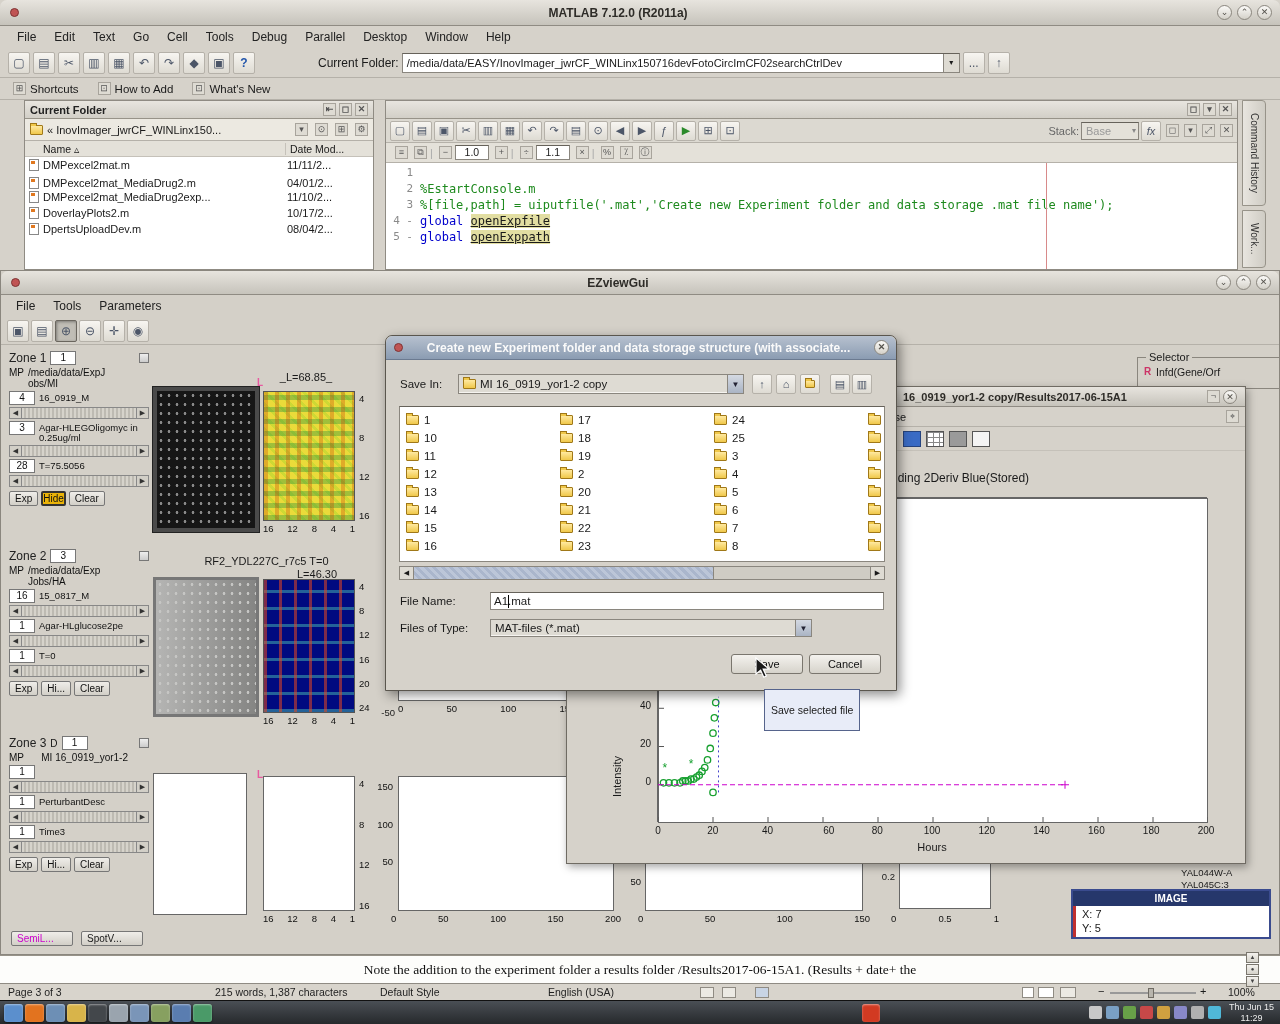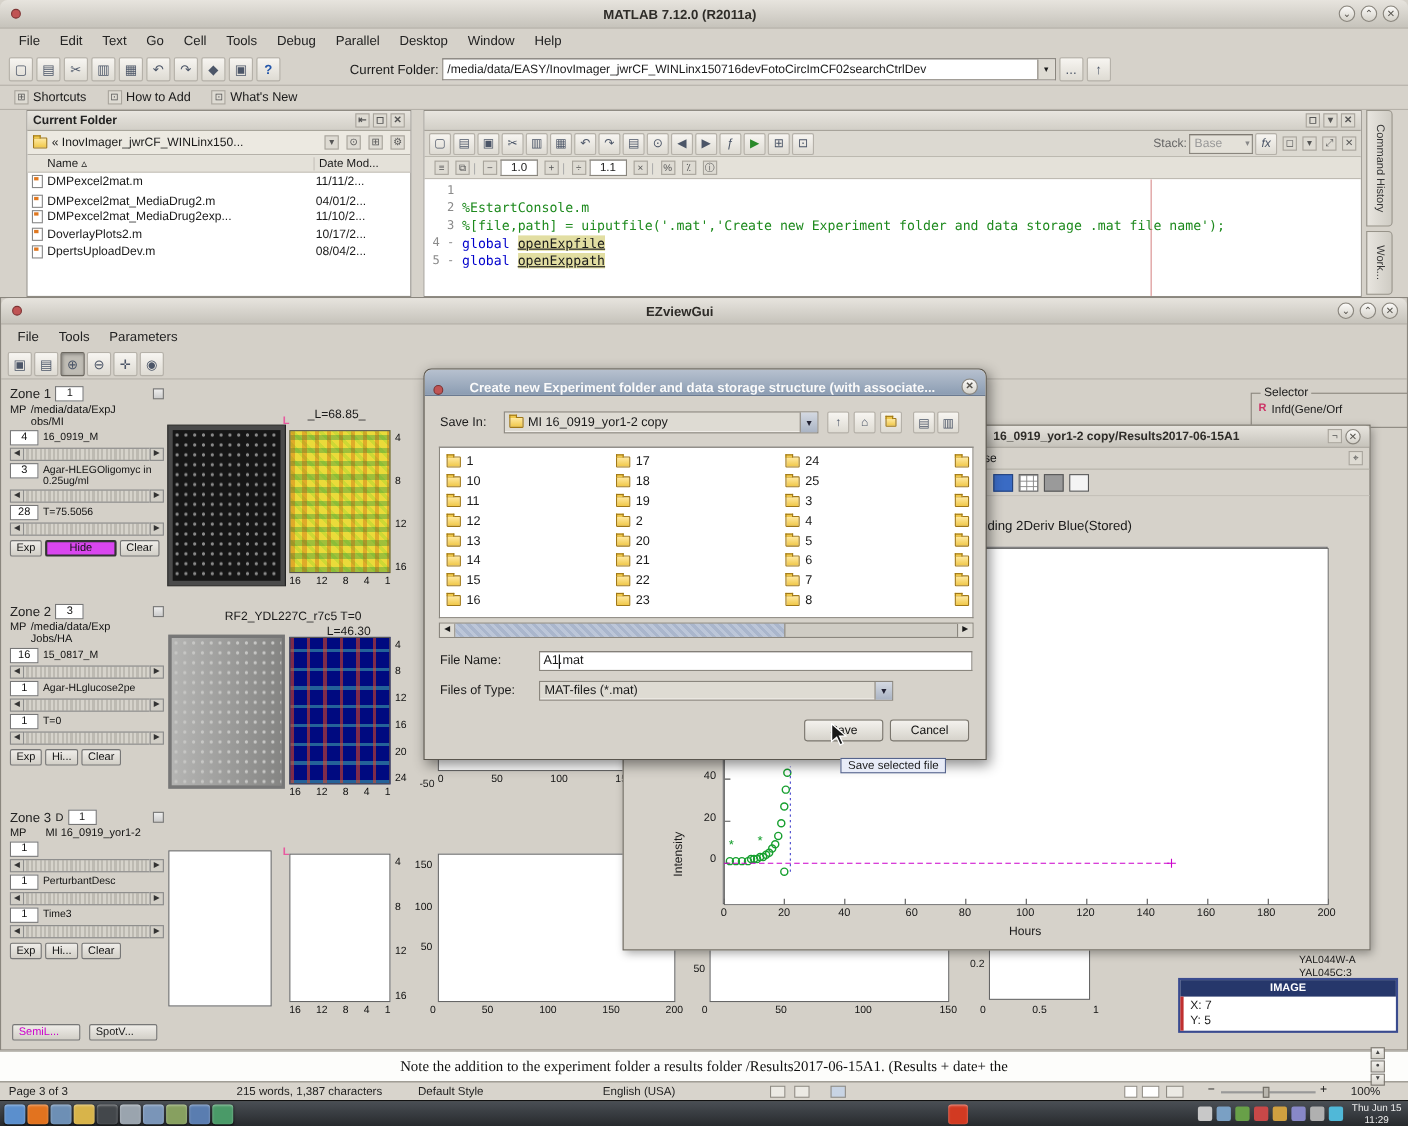--- a/index.html
+++ b/index.html
@@ -39,30 +39,30 @@
 .zbox{width:26px;height:14px;background:#fff;border:1px solid #777;font-size:10px;text-align:center;line-height:12px;flex:0 0 auto}
 .zgrid{width:10px;height:10px;margin-left:auto;border:1px solid #777;background:linear-gradient(#eee,#ccc);flex:0 0 auto}
 .zmp{display:flex;gap:4px;font-size:10px;margin:2px 0;line-height:11px}
 .zrow{display:flex;gap:4px;align-items:flex-start;margin-top:2px}
 .zlabel{font-size:9.5px;line-height:10px;padding-top:2px}
 .zslider{display:flex;height:12px;margin-top:2px}
 .slb{width:13px;background:#d2cfc7;border:1px solid #888;font-size:7px;line-height:10px;text-align:center;flex:0 0 auto;color:#333}
 .slt{flex:1;background:repeating-linear-gradient(90deg,#d6d3cb 0 2px,#bdbab2 2px 4px);border-top:1px solid #888;border-bottom:1px solid #888}
 .zbtns{display:flex;gap:3px;margin-top:4px}
 .zbtn{padding:1px 5px;font-size:10px;border:1px solid #777;background:linear-gradient(#efede9,#d2cfc7);border-radius:2px}
-.zbtn.pressed{background:#d946ef;border:2px solid #333;padding:0 20px}
+.zbtn.pressed{background:#eab308;border:2px solid #333;padding:0 0}
 .tick-row{display:flex;justify-content:space-between;font-size:9.5px;color:#111}
 .tick-col{display:flex;flex-direction:column;justify-content:space-between;font-size:9.5px;color:#111}
 .plotbox{background:#fff;border:1px solid #666}
 .pinkL{color:#e85aa0;font-size:10px;font-weight:bold}
 .plate1{background-color:#161616;background-image:radial-gradient(#8a8a8a 1px,transparent 1.7px);background-size:8px 9px;border:4px solid #4a4a4a;outline:1px solid #222}
 .plate2{background-color:#9c9c9a;background-image:radial-gradient(#c6c6c4 1px,transparent 1.7px),linear-gradient(90deg,rgba(255,255,255,.25),rgba(0,0,0,.15));background-size:8px 9px,100% 100%;border:3px solid #777}
 .heat-yellow{background:repeating-linear-gradient(90deg,rgba(200,60,0,.30) 0 4px,transparent 4px 11px),repeating-linear-gradient(0deg,rgba(20,140,60,.35) 0 5px,transparent 5px 12px),repeating-linear-gradient(45deg,rgba(140,210,40,.30) 0 3px,transparent 3px 9px),#eadb3a;border:1px solid #555}
 .heat-navy{background:repeating-linear-gradient(90deg,rgba(230,70,30,.55) 0 3px,transparent 3px 15px),repeating-linear-gradient(0deg,rgba(90,230,190,.40) 0 3px,transparent 3px 17px),#000a80;border:1px solid #555}
-.dlg-title{height:24px;display:flex;align-items:flex-end;background:linear-gradient(#b7c1cf,#8b9cb2);border-bottom:1px solid #6b7a90;border-radius:7px 7px 0 0;color:#fafafa;font-size:12px;font-weight:bold}
+.dlg-title{height:24px;display:flex;align-items:center;background:linear-gradient(#b7c1cf,#8b9cb2);border-bottom:1px solid #6b7a90;border-radius:7px 7px 0 0;color:#fafafa;font-size:12px;font-weight:bold}
 .combo{display:flex;align-items:center;gap:4px;background:#dedbd3;border:1px solid #8a867e;box-shadow:inset -1px -1px 0 #f6f4f0;font-size:11.5px;padding-left:4px}
 .carrow{width:16px;align-self:stretch;background:linear-gradient(#d4d9e2,#aab4c4);border-left:1px solid #8a867e;font-size:8px;display:flex;align-items:center;justify-content:center;color:#223;flex:0 0 auto;margin-left:auto}
 .fitem{display:flex;align-items:center;gap:5px;height:18px;font-size:11.5px}
 .sbi{font-size:10.5px;color:#222;white-space:nowrap}
 #taskbar{display:flex;align-items:center;background:linear-gradient(#4a4f55,#26292c);border-top:1px solid #111}
 .tbi{width:19px;height:18px;border-radius:3px;margin:0 1px;box-shadow:inset 0 1px 2px rgba(255,255,255,.45),0 1px 2px rgba(0,0,0,.5);flex:0 0 auto}
 .tray-i{width:13px;height:13px;border-radius:2px;margin:0 2px;flex:0 0 auto}
 .clock{color:#ececec;font-size:9px;text-align:center;line-height:11px;margin:0 6px;white-space:nowrap}
 .navb{width:13px;height:11px;font-size:6px;line-height:9px;text-align:center;border:1px solid #7a766e;background:linear-gradient(#f4f2ee,#d6d3cb);color:#444}
 </style>
@@ -790,21 +790,21 @@
   </div>
   <span class="r" style="left:14px;top:286px;font-size:11.5px">Files of Type:</span>
   <div class="combo r" style="left:104px;top:283px;width:322px;height:18px">
     <span style="flex:1">MAT-files (*.mat)</span>
     <span class="carrow">▼</span>
   </div>
   <span class="btn r" style="left:345px;top:318px;width:72px;height:20px;line-height:18px">Save</span>
   <span class="btn r" style="left:423px;top:318px;width:72px;height:20px;line-height:18px">Cancel</span>
 </div>
 
-<div class="r" style="left:764px;top:689px;background:#e8ecf8;border:1px solid #56648c;font-size:10.5px;padding:0 6px;z-index:60;white-space:nowrap">Save selected file</div>
+<div class="r" style="left:764px;top:689px;background:#e8ecf8;border:1px solid #56648c;font-size:10.5px;padding:14px 6px;z-index:60;white-space:nowrap">Save selected file</div>
 <svg class="r" style="left:755px;top:657px;z-index:70" width="18" height="22">
   <polygon points="1,1 1,17 5.6,13.2 8.8,20.2 11.4,18.9 8.2,12.1 13.8,11.9" fill="#1a1a1a" stroke="#fff" stroke-width="1.2"></polygon>
 </svg>
 
 <div class="r" style="left:0;top:955px;width:1280px;height:28px;background:#fdfdfb;border-top:1px solid #979389">
   <div style="text-align:center;line-height:28px;font-family:'Liberation Serif',serif;font-size:13.5px;color:#111;white-space:nowrap">Note the addition to the experiment folder a results folder  /Results2017-06-15A1.  (Results + date+ the</div>
 </div>
 <div class="r" style="left:1246px;top:952px;display:flex;flex-direction:column;gap:1px;z-index:6">
   <span class="navb">▲</span>
   <span class="navb">●</span>

